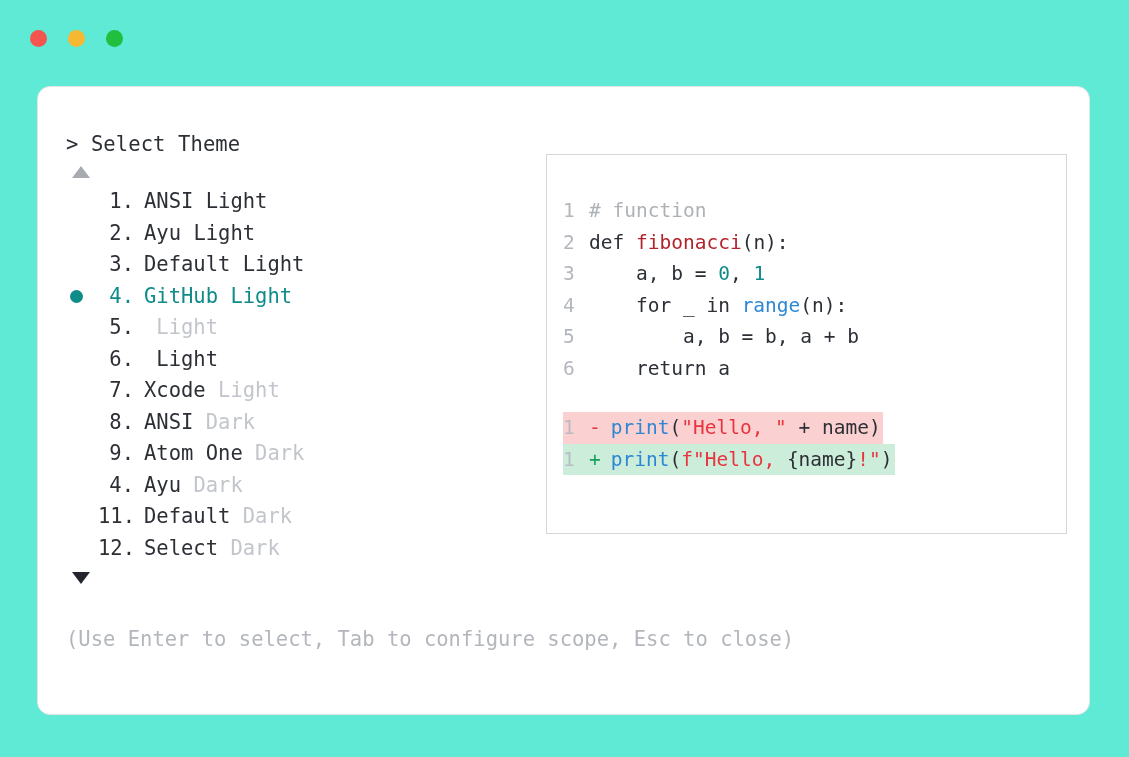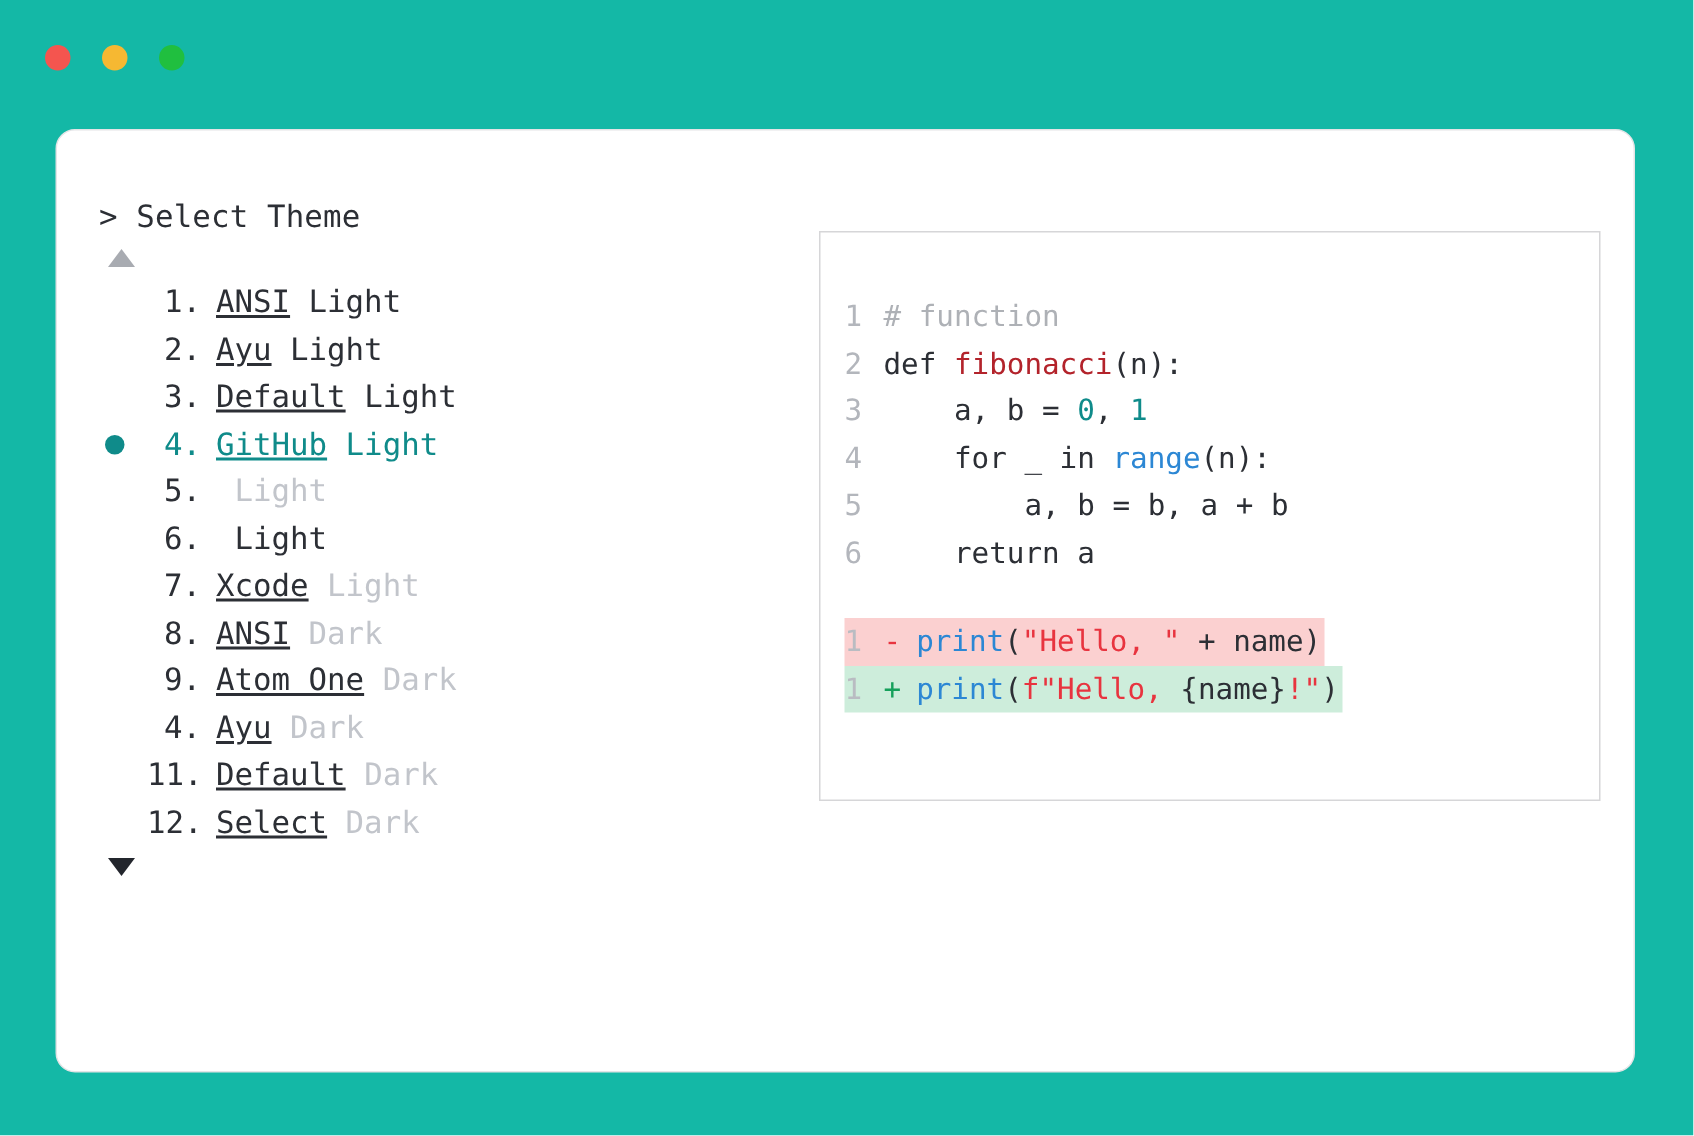--- a/index.html
+++ b/index.html
@@ -8,21 +8,21 @@
     margin: 0;
     padding: 0;
     background: #ffffff;
     width: 1129px;
     height: 757px;
     overflow: hidden;
     font-family: "DejaVu Sans Mono", "Liberation Mono", monospace;
     -webkit-font-smoothing: antialiased;
   }
 
-  .window { position: relative; width: 1129px; height: 757px; background: #14b8a6; padding-left: 32px; }
+  .window { position: relative; width: 1129px; height: 757px; background: #5eead4; padding-left: 32px; }
 
   
   .traffic-lights {
     position: absolute;
     left: 30px;
     top: 30px;
     display: flex;
     gap: 21px;
     align-items: center;
   }
@@ -105,21 +105,21 @@
     margin-left: 4px;
     display: block;
   }
   .idx {
     width: 46px;
     flex: none;
     text-align: right;
     padding-right: 10px;
     color: #2c2f35;
   }
-  .tname { color: #2c2f35; text-decoration: underline; }
+  .tname { color: #2c2f35; }
   .tvariant { color: #2c2f35; }
   .tvariant.muted { color: #c2c5cb; }
   .theme-row.selected .idx,
   .theme-row.selected .tname,
   .theme-row.selected .tvariant { color: #0f8b8a; }
 
   
   .preview-box {
     margin-top: 23px;
     width: 521px;
@@ -222,17 +222,18 @@
         <div class="col-right">
 
           <div class="preview-box">
             <div class="code" id="code-block"><div class="code-line"><span class="ln">1</span><span class="code-text"><span class="tok-comment"># function</span></span></div><div class="code-line"><span class="ln">2</span><span class="code-text"><span class="tok-kw">def </span><span class="tok-fn">fibonacci</span><span class="tok-plain">(n):</span></span></div><div class="code-line"><span class="ln">3</span><span class="code-text"><span class="tok-plain">    a, b = </span><span class="tok-num">0</span><span class="tok-plain">, </span><span class="tok-num">1</span></span></div><div class="code-line"><span class="ln">4</span><span class="code-text"><span class="tok-plain">    for _ in </span><span class="tok-builtin">range</span><span class="tok-plain">(n):</span></span></div><div class="code-line"><span class="ln">5</span><span class="code-text"><span class="tok-plain">        a, b = b, a + b</span></span></div><div class="code-line"><span class="ln">6</span><span class="code-text"><span class="tok-plain">    return a</span></span></div><div class="code-line blank"></div></div>
             <div class="code" id="diff-block"><div class="diff-line"><span class="diff-seg diff-del"><span class="diff-ln">1</span><span class="diff-sign diff-mark-del">-</span><span class="code-text"><span class="tok-builtin">print</span><span class="tok-plain">(</span><span class="tok-str">"Hello, "</span><span class="tok-plain"> + name)</span></span></span></div><div class="diff-line"><span class="diff-seg diff-add"><span class="diff-ln">1</span><span class="diff-sign diff-mark-add">+</span><span class="code-text"><span class="tok-builtin">print</span><span class="tok-plain">(</span><span class="tok-str">f"Hello, </span><span class="tok-plain">{name}</span><span class="tok-str">!"</span><span class="tok-plain">)</span></span></span></div></div>
           </div>
         </div>
 
       </div>
 
+      <div class="hint">(Use Enter to select, Tab to configure scope, Esc to close)</div>
 
     </div>
   </div>
 
 </div>
 
 </body></html>

